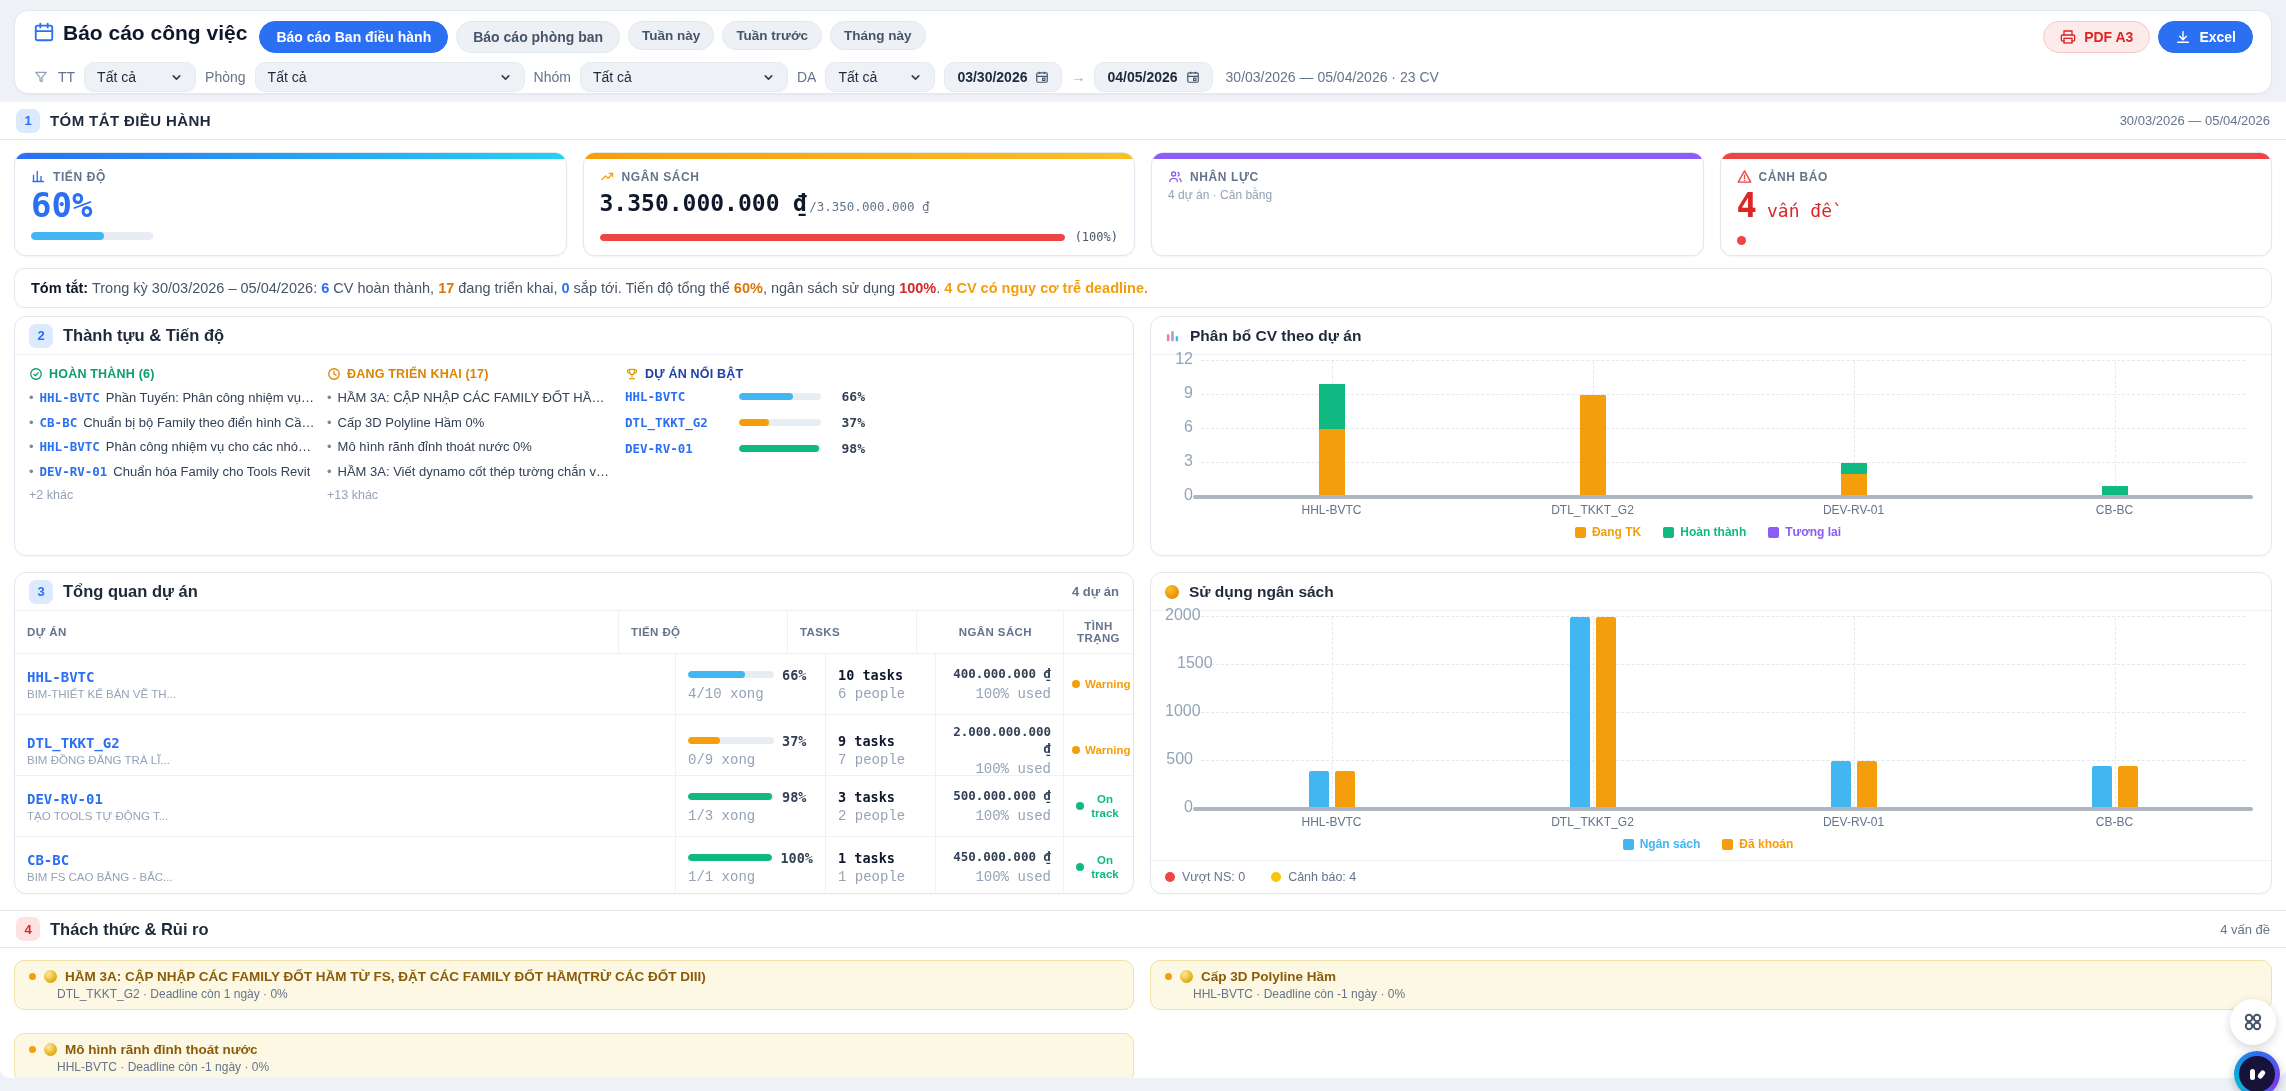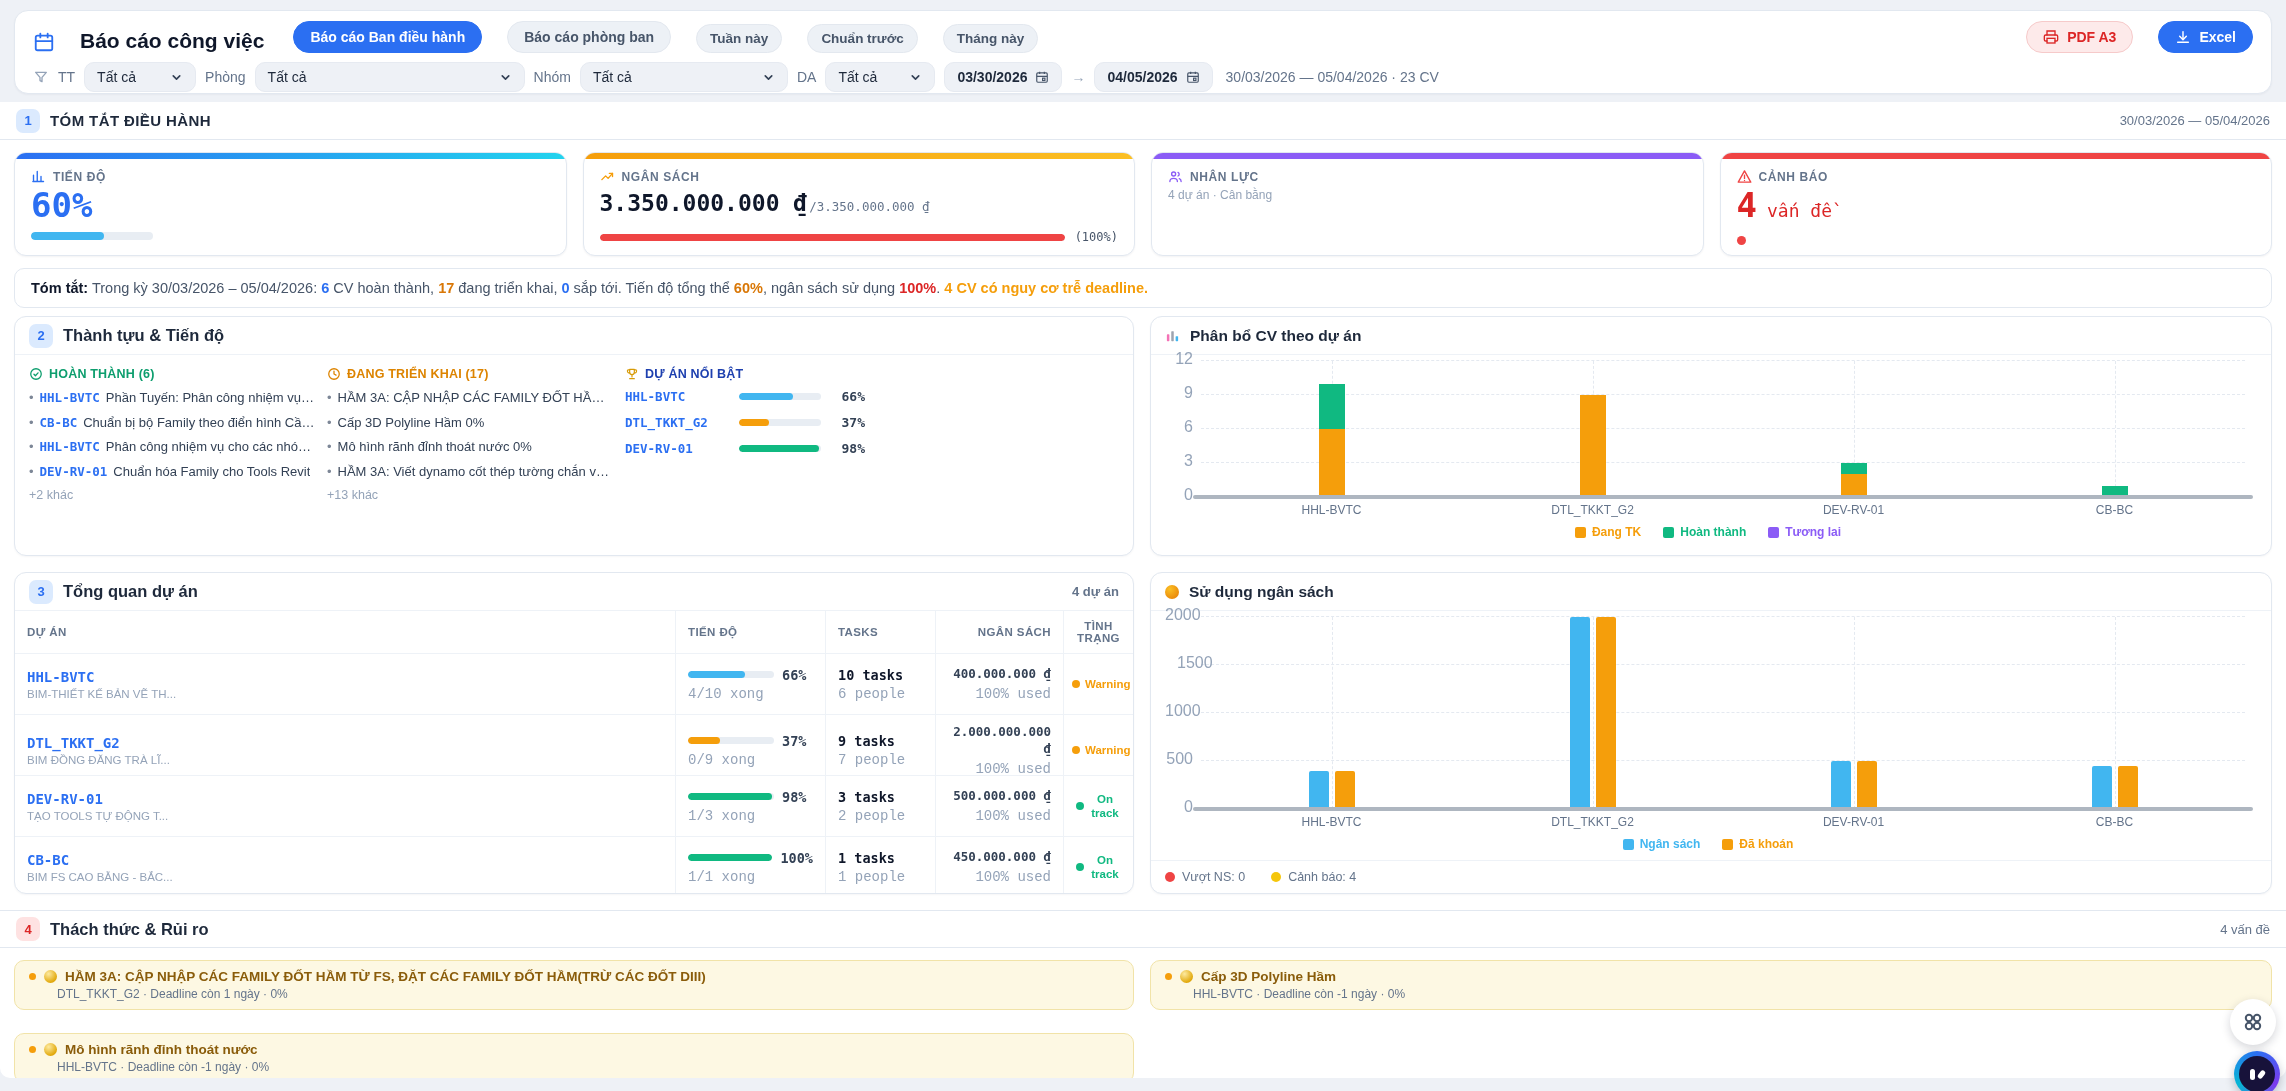--- a/index.html
+++ b/index.html
@@ -8,21 +8,21 @@
     --faint:#94a3b8; --line:#e2e8f0; --line2:#eef2f7; --pagebg:#eef1f6;
   }
   *{box-sizing:border-box; margin:0; padding:0;}
   html,body{width:2286px;height:1091px;overflow:hidden;}
   body{background:var(--pagebg); font-family:"Liberation Sans","DejaVu Sans",sans-serif; color:var(--ink); position:relative;}
 
   
   .topcard{position:absolute; left:14px; right:14px; top:10px; height:84px;
     background:#fff; border:1px solid var(--line); border-radius:14px; padding:10px 18px 0;
     box-shadow:0 1px 2px rgba(15,23,42,.04); z-index:5;}
-  .toprow{display:flex; align-items:flex-end; gap:25px;}
+  .toprow{display:flex; align-items:flex-start; gap:8px;}
   .apptitle{font-size:21px; font-weight:bold; color:var(--ink); margin-right:4px;}
   .pill{display:inline-flex; align-items:center; border-radius:999px; padding:7px 16px;
     font-size:14px; font-weight:600; color:#475569; background:#edf1f6; border:1px solid #e3e8ef; cursor:pointer; white-space:nowrap;}
   .pill.active{background:var(--blue); color:#fff; border-color:var(--blue);}
   .pill.small{padding:6px 13px; font-size:13.5px;}
   .spacer{flex:1;}
   .btn{display:inline-flex; align-items:center; gap:8px; border-radius:999px; padding:7px 16px;
     font-size:14px; font-weight:700; cursor:pointer; white-space:nowrap;}
   .btn-pdf{background:#fdeaea; color:#dc2626; border:1px solid #f6caca;}
   .btn-excel{background:var(--blue); color:#fff; border:1px solid var(--blue);}
@@ -119,21 +119,21 @@
   .lgitem{display:inline-flex; align-items:center; gap:6px;}
   .lgsq{width:11px; height:11px; border-radius:2px;}
   .lgtx{font-size:12px; font-weight:600;}
   .chart-footer{display:flex; align-items:center; gap:26px; border-top:1px solid var(--line2);
     margin-top:9px; padding:9px 14px; font-size:12.5px; color:var(--gray);}
   .ftitem{display:inline-flex; align-items:center; gap:7px;}
   .ftdot{width:10px; height:10px; border-radius:50%;}
 
   
   .p3{height:322px;}
-  .thead{display:grid; grid-template-columns:1fr 150px 110px 128px 70px; border-bottom:1px solid var(--line2);}
+  .thead{display:grid; grid-template-columns:1fr 150px 110px 128px 70px; border-bottom:1px solid var(--line2);gap:19px;}
   .thead>div{padding:9px 12px; font-size:11.5px; font-weight:bold; color:var(--gray); letter-spacing:.4px;
     display:flex; align-items:center;}
   .thead>div:nth-child(n+2), .trow>div:nth-child(n+2){border-left:1px solid var(--line2);}
   .thead .r, .trow .r{justify-content:flex-end; text-align:right;}
   .thead .c{justify-content:center; text-align:center;}
   .trow{display:grid; grid-template-columns:1fr 150px 110px 128px 70px; border-bottom:1px solid var(--line2); height:61px; cursor:pointer;}
   .trow>div{padding:9px 12px; display:flex; flex-direction:column; justify-content:center;}
   .pcode{font-family:"DejaVu Sans Mono",monospace; font-weight:bold; font-size:14px; color:var(--blue);}
   .pdesc{font-size:11.5px; color:var(--faint); margin-top:3px;}
   .prow{display:flex; align-items:center; gap:8px;}
@@ -176,21 +176,21 @@
     <span class="ic" style="color:#2b6ff2">
       <svg width="22" height="22" viewBox="0 0 24 24" fill="none" stroke="currentColor" stroke-width="2" stroke-linecap="round">
           <rect x="3" y="5" width="18" height="16" rx="2"></rect>
           <path d="M16 3v4M8 3v4M3 11h18"></path>
         </svg>
     </span>
     <span class="apptitle">Báo cáo công việc</span>
     <span class="pill active">Báo cáo Ban điều hành</span>
     <span class="pill">Báo cáo phòng ban</span>
     <span class="pill small">Tuần này</span>
-    <span class="pill small">Chuẩn trước</span>
+    <span class="pill small">Tuần trước</span>
     <span class="pill small">Tháng này</span>
     <span class="spacer"></span>
     <span class="btn btn-pdf">
       <span class="ic">
         <svg width="16" height="16" viewBox="0 0 24 24" fill="none" stroke="currentColor" stroke-width="2" stroke-linecap="round">
             <path d="M6 9V3h12v6"></path>
             <path d="M6 18H4a2 2 0 0 1-2-2v-5a2 2 0 0 1 2-2h16a2 2 0 0 1 2 2v5a2 2 0 0 1-2 2h-2"></path>
             <rect x="6" y="14" width="12" height="7"></rect>
           </svg>
       </span>

